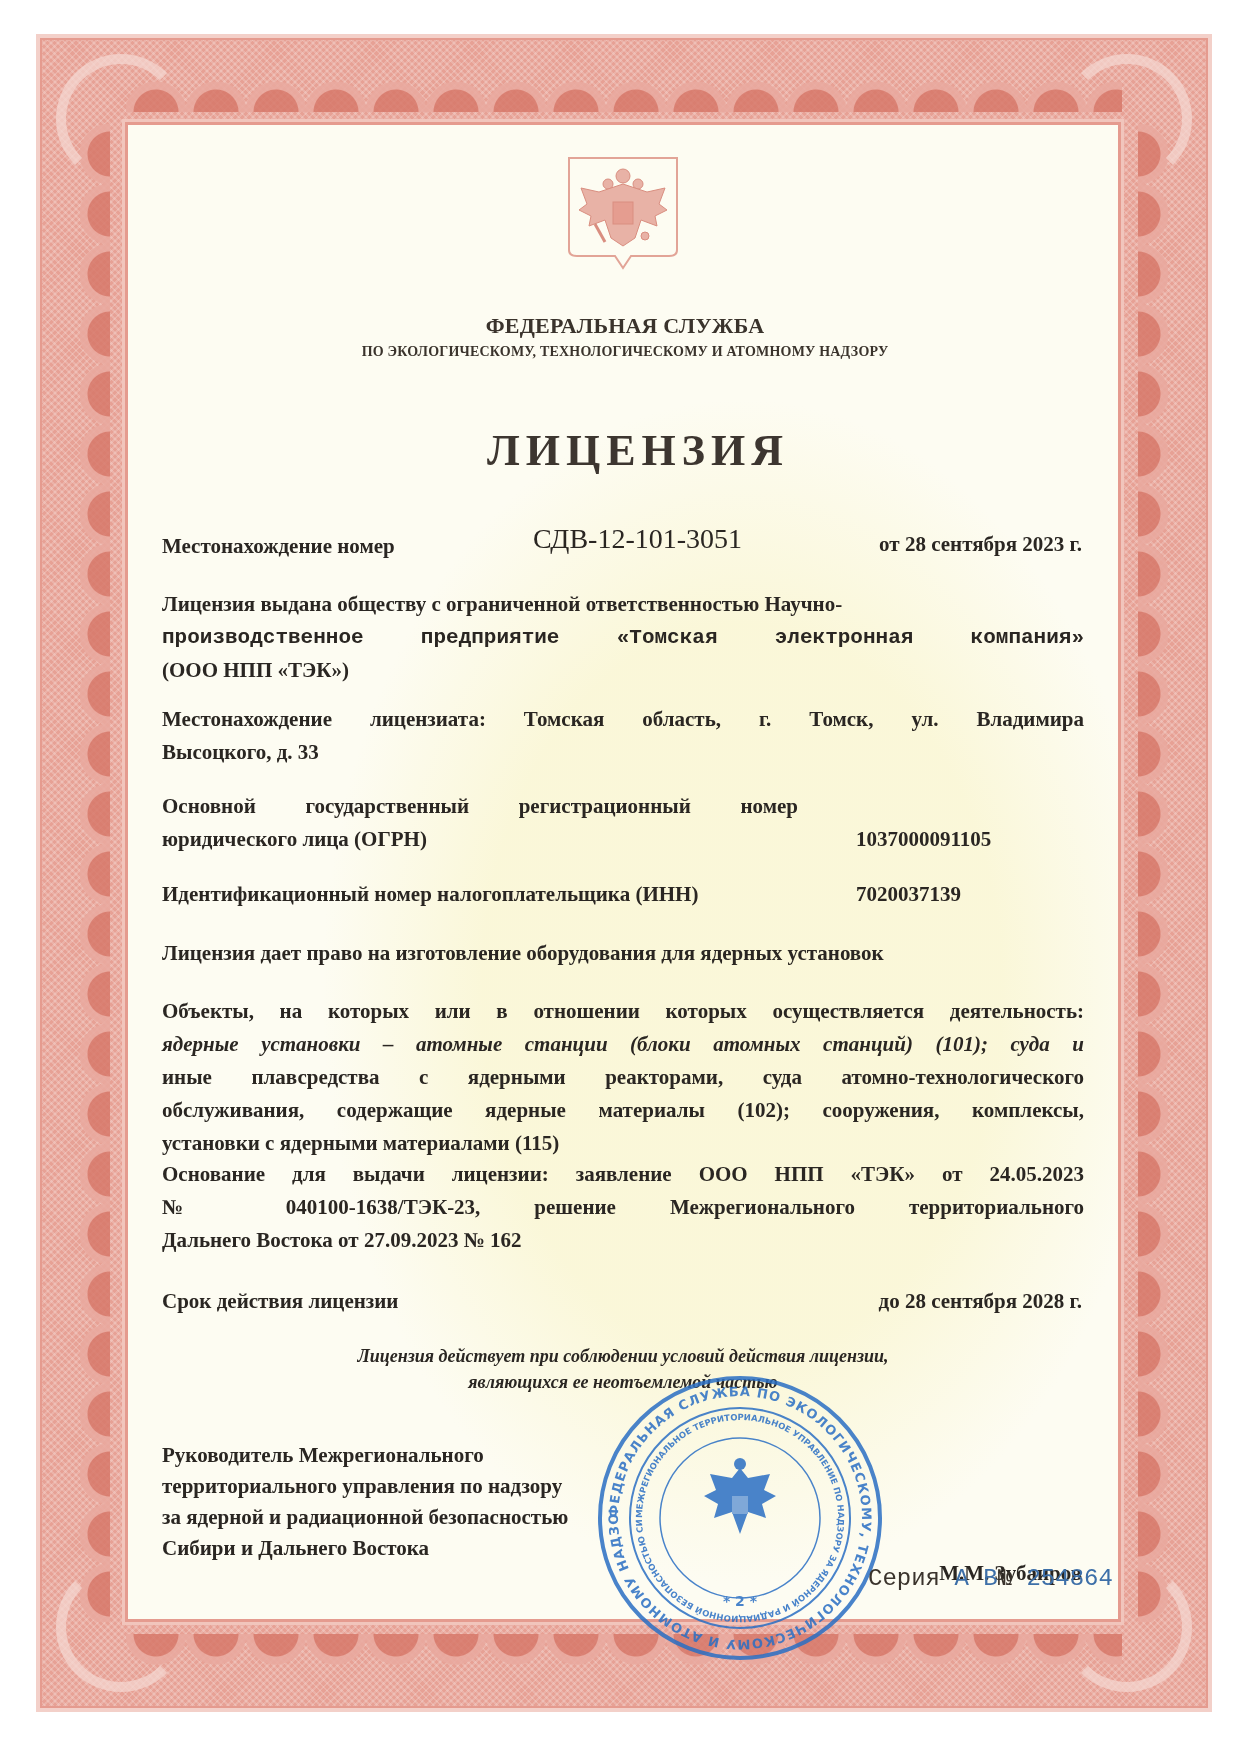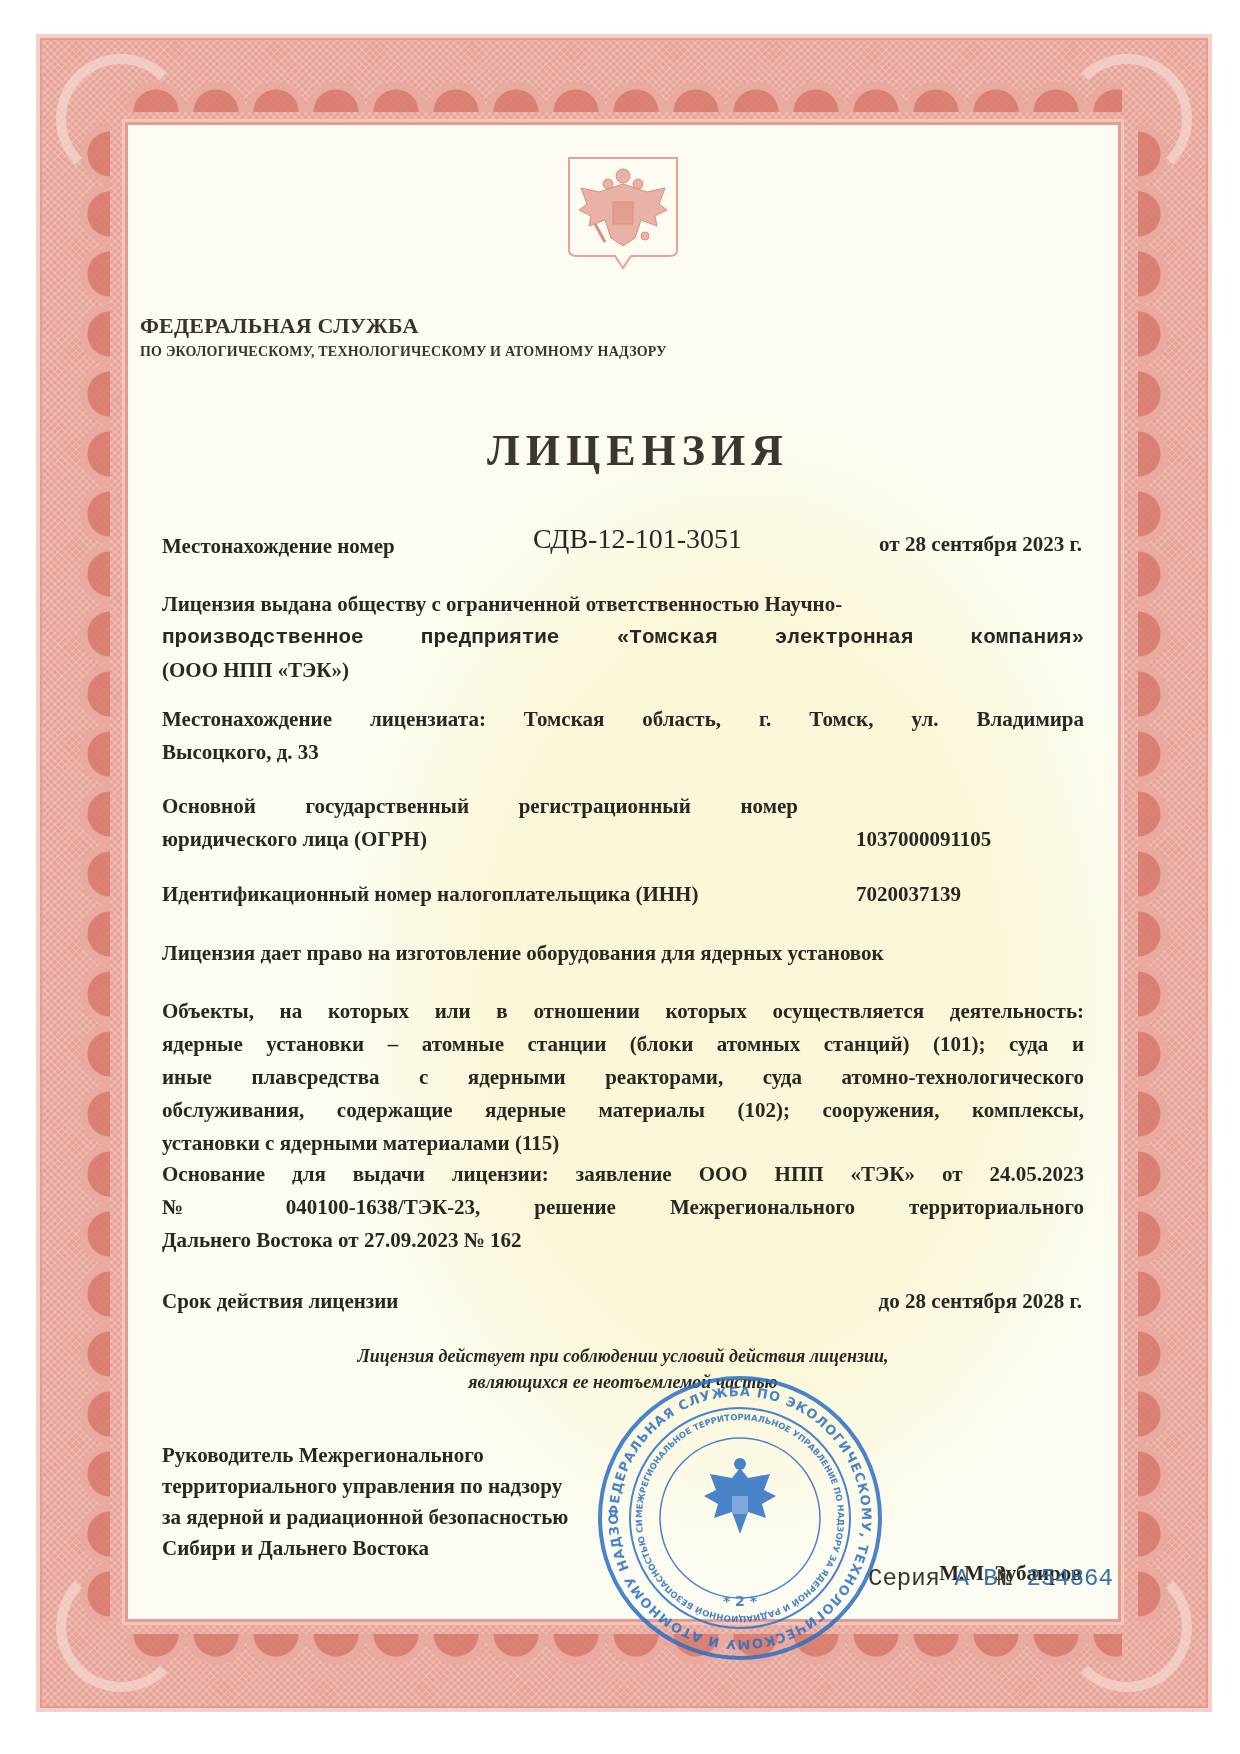--- a/index.html
+++ b/index.html
@@ -53,22 +53,22 @@
         #fdfcf2;
       box-shadow: 0 0 0 3px #e59b8f, 0 0 0 6px #f1c5bc;
     }
     .abs { position: absolute; }
 
     .emblem {
       position: absolute; left: 437px; top: 29px;
       width: 116px; height: 118px;
     }
     .agency {
-      position: absolute; left: 12px; right: 0;
-      text-align: left;
+      position: absolute; left: 4px; right: 0;
+      text-align: center;
       font-family: "Liberation Serif", serif;
       font-weight: bold;
       color: #3a332c;
       letter-spacing: 0.2px;
     }
     .agency.l1 { top: 188px; font-size: 22px; }
     .agency.l2 { top: 219px; font-size: 14px; }
     .title {
       position: absolute; left: 0; right: 0; top: 300px;
       text-align: center;
@@ -156,21 +156,21 @@
   </div>
   <div class="abs txt" style="left:728px; top:698px;">1037000091105</div>
 
   <div class="abs txt" style="left:34px; top:753px;">Идентификационный номер налогоплательщика (ИНН)</div>
   <div class="abs txt" style="left:728px; top:753px;">7020037139</div>
 
   <div class="abs txt" style="left:34px; top:812px;">Лицензия дает право на изготовление оборудования для ядерных установок</div>
 
   <div class="abs txt" style="left:34px; width:922px; top:870px;">
     <div class="justify" style="text-align-last: justify;">Объекты, на которых или в отношении которых осуществляется деятельность:</div>
-    <div class="justify" style="text-align-last: justify;">ядерные установки – атомные станции (блоки атомных станций) (101); суда и</div>
+    <div class="justify" style="text-align-last: justify; font-style: italic;">ядерные установки – атомные станции (блоки атомных станций) (101); суда и</div>
     <div class="justify" style="text-align-last: justify;">иные плавсредства с ядерными реакторами, суда атомно-технологического</div>
     <div class="justify" style="text-align-last: justify;">обслуживания, содержащие ядерные материалы (102); сооружения, комплексы,</div>
     <div>установки с ядерными материалами (115)</div>
   </div>
 
   <div class="abs txt" style="left:34px; width:922px; top:1033px;">
     <div class="justify" style="text-align-last: justify;">Основание для выдачи лицензии: заявление ООО НПП «ТЭК» от 24.05.2023</div>
     <div class="justify" style="text-align-last: justify;">№ 040100-1638/ТЭК-23, решение Межрегионального территориального</div>
     <div>Дальнего Востока от 27.09.2023 № 162</div>
   </div>

